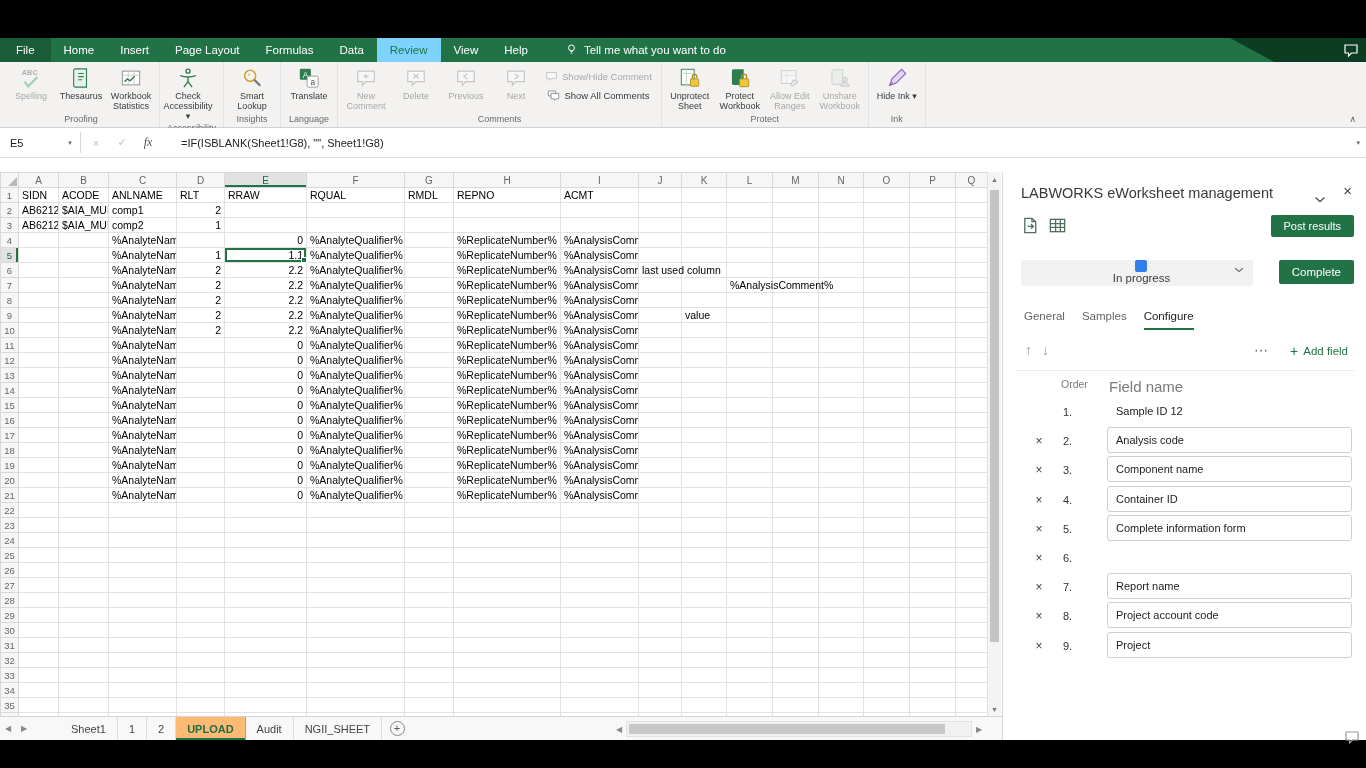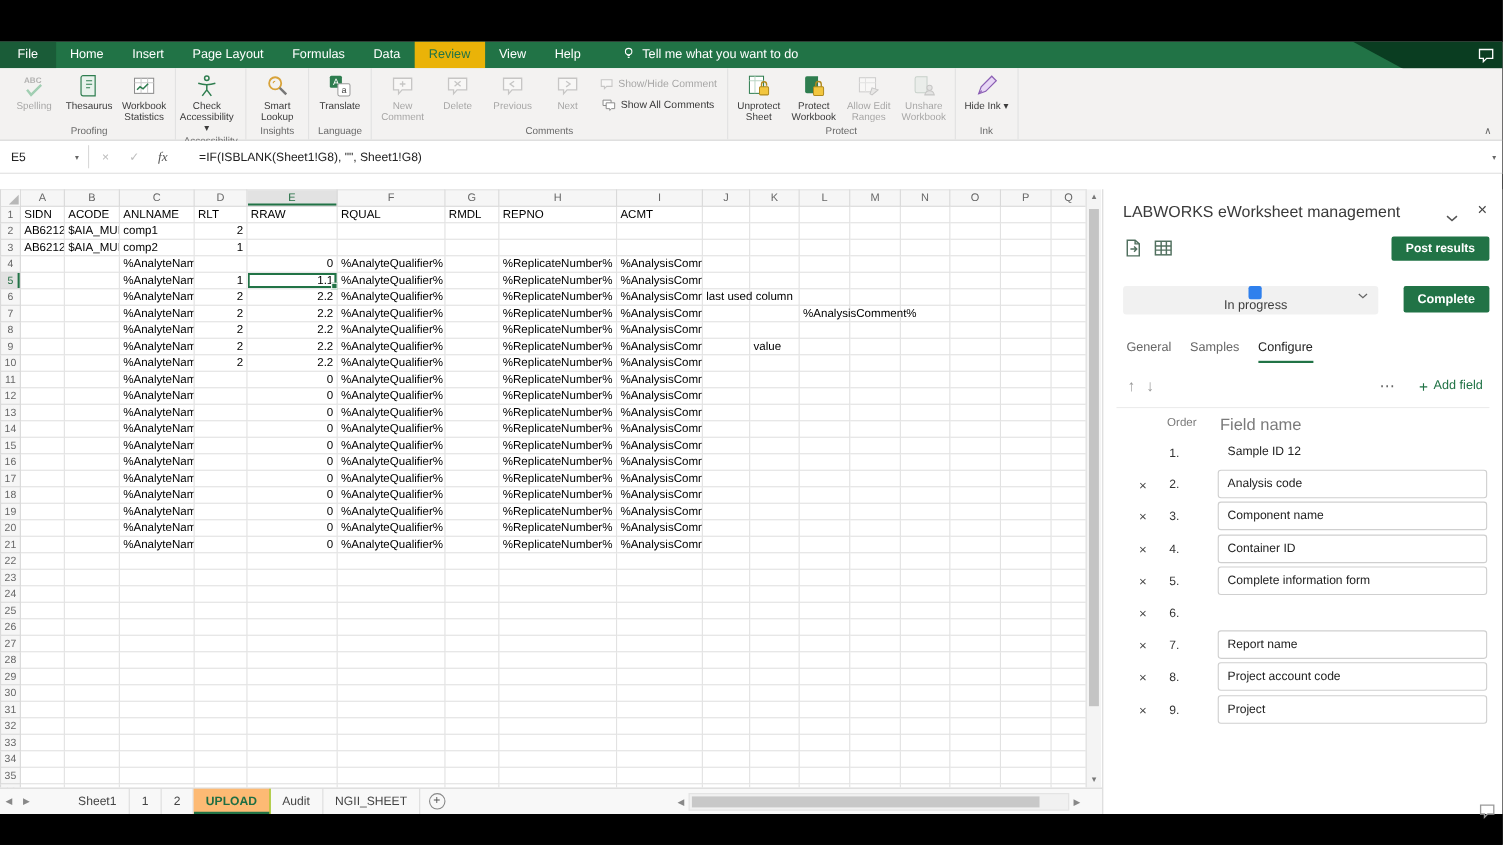--- a/index.html
+++ b/index.html
@@ -6,21 +6,21 @@
   html,body { background:#000; }
   body { font-family:"Liberation Sans", sans-serif; }
   .screen { position:relative; width:1366px; height:768px; background:#000; overflow:hidden; }
   .win { position:absolute; top:38px; left:0; width:1366px; height:702px; background:#fff; }
 
   
   .tabrow { position:absolute; top:0; left:0; width:1366px; height:24px; background:#217346; display:flex; align-items:stretch; }
   .filetab { padding:0 16px; display:flex; align-items:center; background:#1a5c38; color:#fff; font-size:11.5px; }
   #ribbon-tabs { display:flex; align-items:stretch; }
   .rtab { padding:0 13px; display:flex; align-items:center; color:#fff; font-size:11.5px; white-space:nowrap; }
-  .rtab.active { background:#eab308; color:#217346;text-align:right; }
+  .rtab.active { background:#7dd3fc; color:#217346;text-align:right; }
   .tellme { display:flex; align-items:center; gap:6px; margin-left:24px; color:#fff; font-size:11.5px; }
   .tellme svg { width:13px; height:13px; }
   .wedge { position:absolute; right:0; top:0; width:136px; height:25px; background:#0a3d21; clip-path:polygon(0 0,100% 0,100% 100%,34% 100%); }
   .tr-comment { position:absolute; right:7px; top:4px; width:16px; height:16px; }
   .tr-comment svg { width:16px; height:16px; }
 
   
   .ribbon { position:absolute; top:24px; left:0; width:1366px; height:66px; background:#f3f2f1; border-bottom:1px solid #d1d1d1; display:flex; align-items:stretch; padding-left:3px; }
   .rgroup { display:flex; flex-direction:column; border-right:1px solid #e2e2e2; padding:1px 3px 0; }
   .rbuttons { display:flex; align-items:flex-start; flex:1; }
@@ -78,21 +78,21 @@
   .htrack { flex:1; height:100%; background:#f1f1f1; position:relative; border:1px solid #e3e3e3; }
   .hthumb { position:absolute; left:2px; top:2px; bottom:2px; width:316px; background:#c8c8c8; }
 
   
   .pane { position:absolute; left:1002px; top:134px; width:364px; height:568px; background:#fff; border-left:1px solid #d8d8d8; }
   .pane-title { position:absolute; left:18px; top:13px; font-size:14.5px; color:#3a3a3a; }
   .pane-chevron { position:absolute; right:40px; top:18px; width:12px; height:8px; }
   .pane-close { position:absolute; right:14px; top:10px; font-size:15px; color:#444; }
   .pane-icons { position:absolute; left:18px; top:44px; display:flex; gap:8px; }
   .pane-icons svg { width:19px; height:19px; }
-  .btn-green { position:absolute; background:#217346; color:#fff; border-radius:2px; display:flex; align-items:center; justify-content:center; padding:0 13px;font-weight:bold; }
+  .btn-green { position:absolute; background:#217346; color:#fff; border-radius:2px; display:flex; align-items:center; justify-content:center; padding:0 13px; }
   .btn-post { right:12px; top:43px; height:22px; font-size:11px; }
   .btn-complete { right:12px; top:88px; height:24px; font-size:11.5px; }
   .status-pill { position:absolute; left:18px; top:88px; width:232px; height:26px; background:#f1f1f1; border-radius:3px; display:flex; align-items:center;flex-direction:column; }
   .status-sq { width:12px; height:12px; background:#2f80ed; border-radius:2px; margin-left:8px; }
   .status-label { margin-left:9px; font-size:11.5px; color:#3c3c3c; }
   .status-chevron { position:absolute; right:9px; width:10px; height:7px; }
   #pane-tabs { position:absolute; left:21px; top:138px; display:flex; gap:17px; }
   .pane-tab { font-size:11.5px; color:#666; padding-bottom:6px; }
   .pane-tab.active { color:#222; border-bottom:2px solid #217346; }
   .pt-arrows { position:absolute; left:22px; top:170px; display:flex; gap:10px; font-size:14px; color:#999; }

